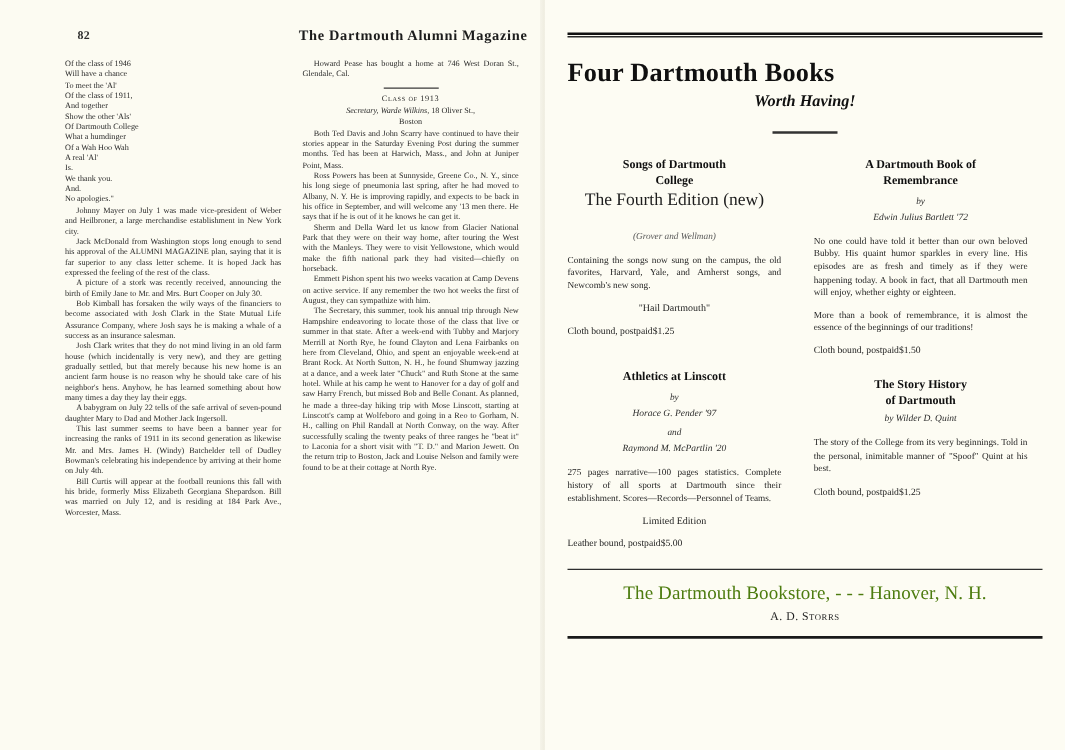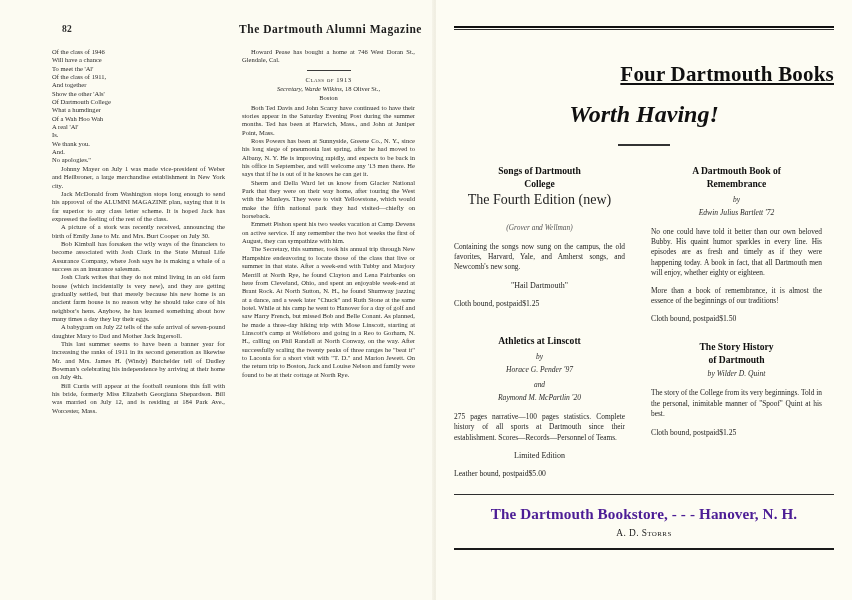--- a/index.html
+++ b/index.html
@@ -87,34 +87,33 @@
     background:#fdfcf3;
     box-sizing:border-box;
     padding:26px 18px 14px 18px;
   }
   .thick-rule{
     height:4px;
     background:linear-gradient(to bottom,#111 0%,#111 55%,#fdfcf3 55%,#fdfcf3 70%,#2a2a2a 70%,#2a2a2a 100%);
     margin-bottom:2px;
   }
   #ad-title{
-    text-align:right;
+    text-align:left;
     font-size:21px;
     font-weight:bold;
     letter-spacing:.2px;
-    margin-top:32px;
+    margin-top:16px;
     color:#101010;
-    text-decoration:underline;
   }
   #ad-subtitle{
     text-align:center;
-    font-size:24px;
+    font-size:13px;
     font-weight:bold;
     font-style:italic;
-    margin-top:14px;
+    margin-top:2px;
     color:#101010;
   }
   #ad-divider{
     width:52px;height:1.5px;
     background:#333;
     margin:16px auto 18px auto;
   }
   #ad-cols{display:flex;gap:26px;}
   .ad-col{width:171px;}
   .bk-title{
@@ -178,23 +177,23 @@
     color:#1d1d1d;
   }
   .spacer-md{height:17px;}
   .spacer-lg{height:26px;}
   #store-rule-top{
     height:1px;background:#2e2e2e;margin:16px 0 10px 0;
   }
   #store-line{
     text-align:center;
     font-size:15.2px;
-    font-weight:bold;
+    font-weight:normal;
     letter-spacing:.1px;
-    color:#4c1d95;
+    color:#4d7c0f;
   }
   #store-sub{
     text-align:center;
     font-size:9.4px;
     letter-spacing:.4px;
     margin-top:5px;
     color:#1c1c1c;
   }
   #store-sub .sc2{font-variant:small-caps;}
   #store-rule-bot{

